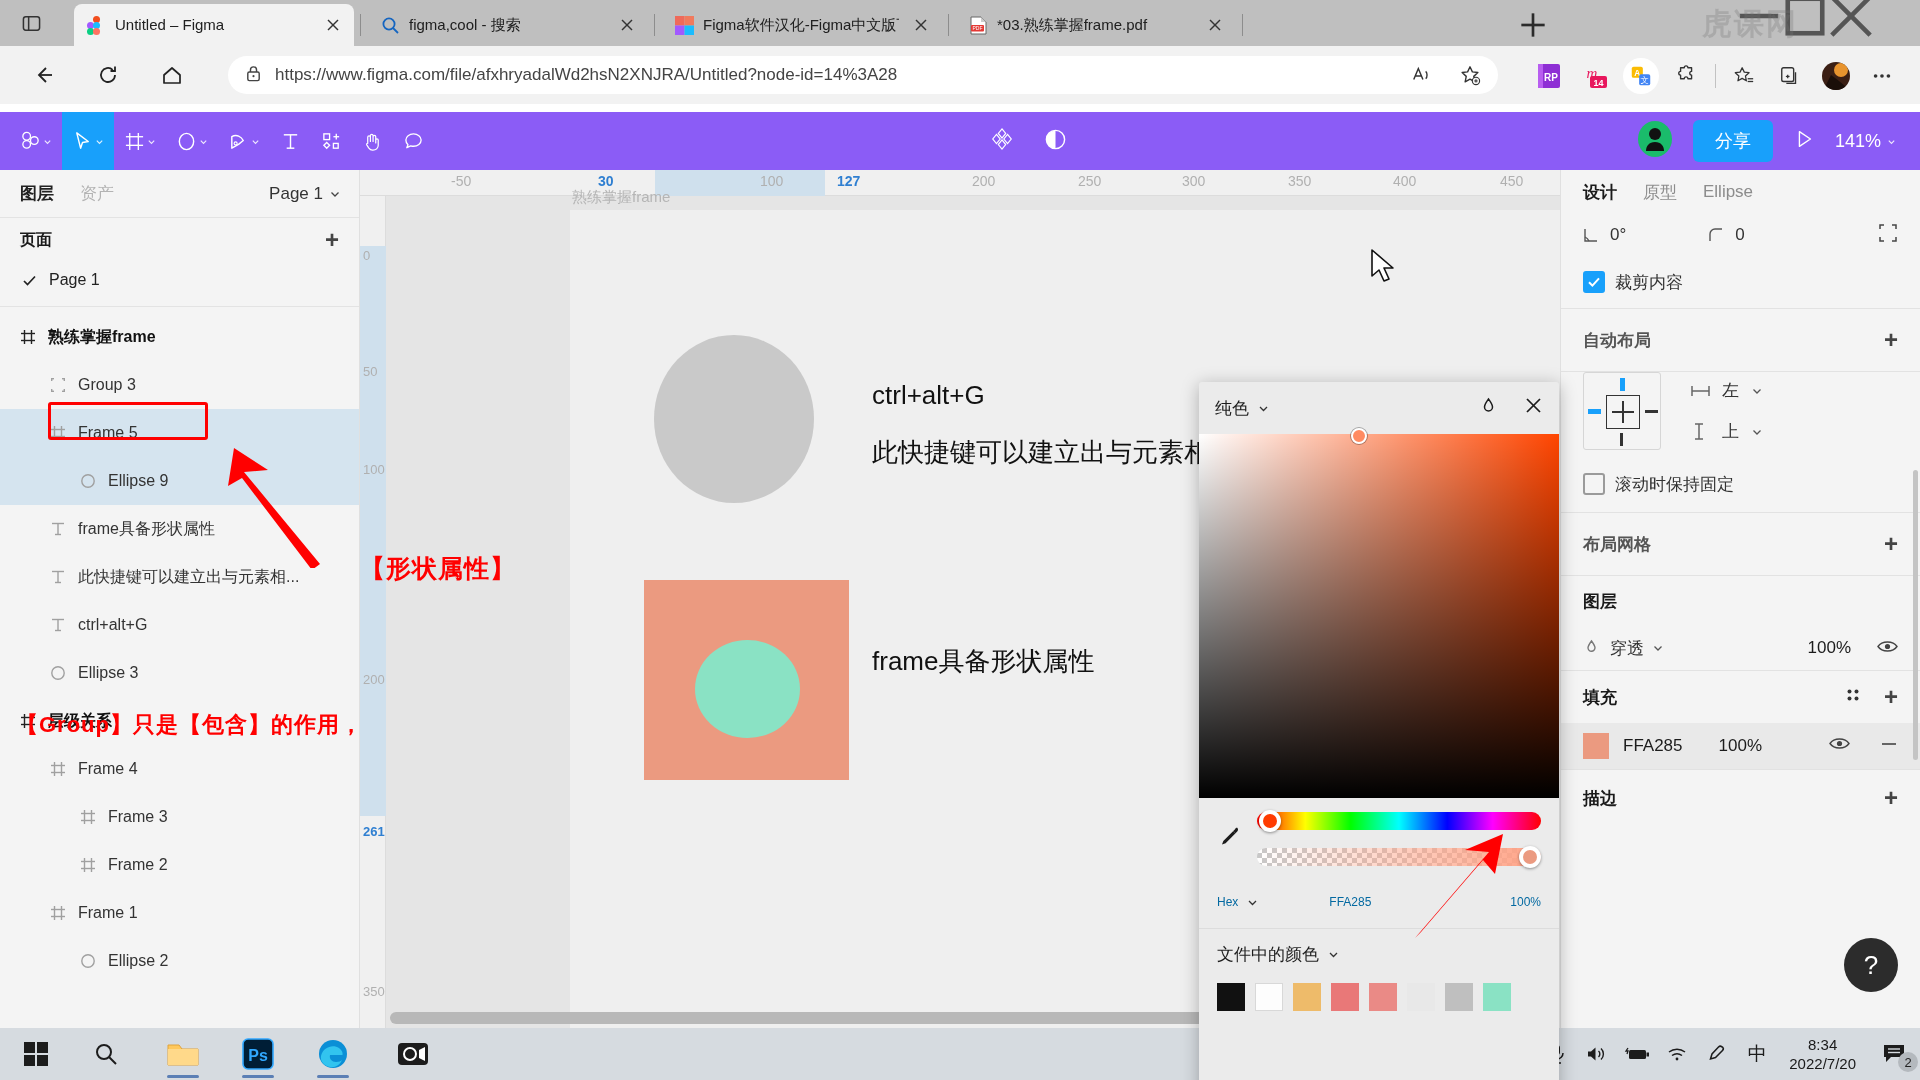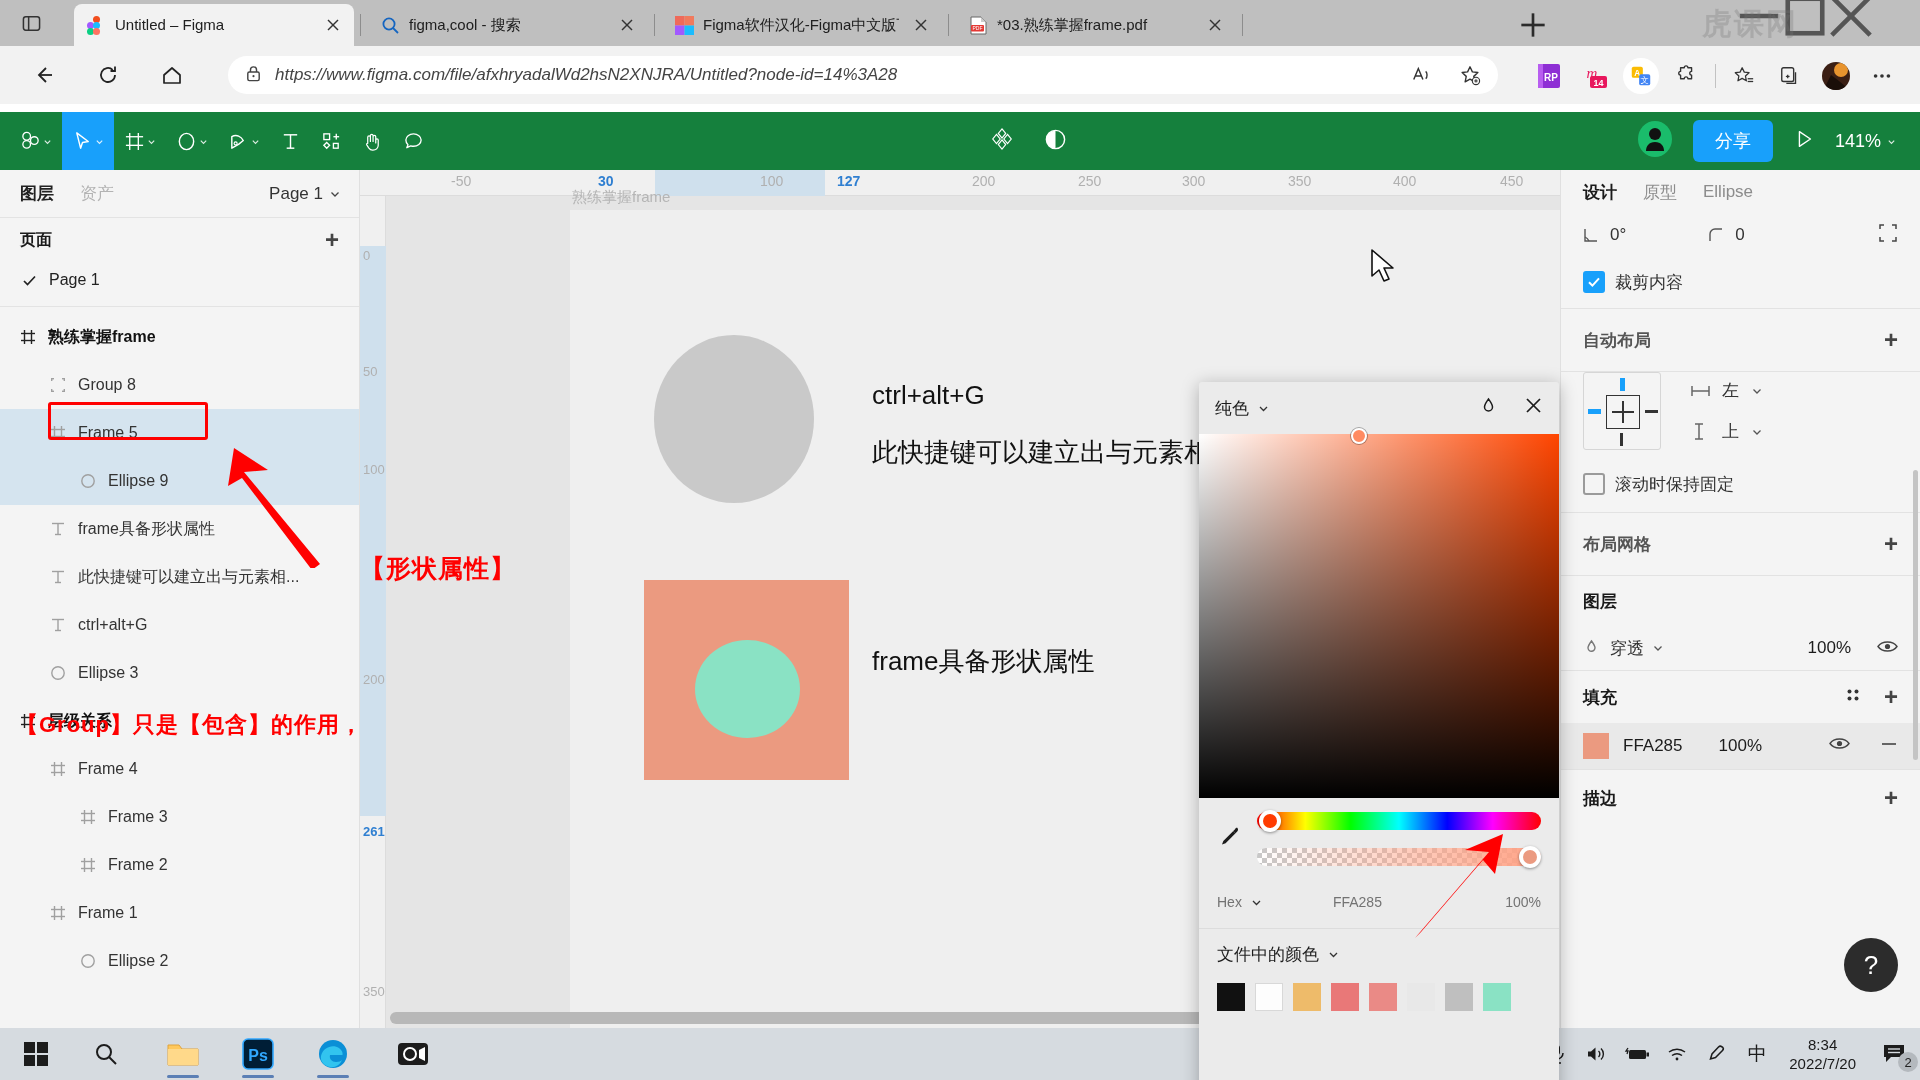--- a/index.html
+++ b/index.html
@@ -57,34 +57,34 @@
     position: absolute; left: 0; top: 46px; width: 1920px; height: 58px;
     background: #f2f2f2; display: flex; align-items: center;
   }
   .tb-btn {
     width: 40px; height: 40px; margin-left: 8px; border-radius: 5px;
     display: flex; align-items: center; justify-content: center; cursor: pointer;
   }
   .omnibox {
     position: absolute; left: 228px; top: 56px; width: 1270px; height: 38px;
     background: #ffffff; border-radius: 19px; display: flex; align-items: center;
-    padding: 0 10px 0 16px; gap: 12px; font-style: italic;
+    padding: 0 10px 0 16px; gap: 12px;
   }
   .omnibox .url {
     flex: 1 1 auto; font-size: 17px; color: #444; white-space: nowrap; overflow: hidden;
   }
   .ext-ico {
     width: 36px; height: 36px; border-radius: 5px; display:flex;
     align-items:center; justify-content:center; cursor:pointer; position: relative;
   }
 
   
   .figma-toolbar {
     position: absolute; left: 0; top: 112px; width: 1920px; height: 58px;
-    background: #15803d; display: flex; align-items: center;
+    background: #8b5cf6; display: flex; align-items: center;
   }
   .ft-item {
     height: 58px; display: flex; align-items: center; justify-content: center;
     gap: 2px; padding: 0 10px; cursor: pointer; color: #fff;
   }
   .ft-item.active { background: #18a0fb; }
   .ft-caret { width: 9px; height: 9px; opacity: .85; }
 
   .figma-body {
     position: absolute; left: 0; top: 170px; width: 1920px; height: 858px;
@@ -210,21 +210,21 @@
     background-position: 0 0, 0 0, 5px 5px;
   }
   .cp-knob {
     position: absolute; top: -2px; width: 22px; height: 22px; border-radius: 50%;
     background: #fff; box-shadow: 0 1px 3px rgba(0,0,0,.4);
     display:flex; align-items:center; justify-content:center;
   }
   .cp-knob i { display:block; width: 14px; height: 14px; border-radius: 50%; }
   .cp-hexrow {
     display: flex; align-items: center; height: 52px; padding: 0 18px; gap: 10px;
-    font-size: 14px; color: #737373; margin-top: 10px;
+    font-size: 12px; color: #0369a1; margin-top: 10px;
   }
   .cp-sep { height: 1px; background: #dcdcdc; }
   .cp-lib-head {
     display:flex; align-items:center; gap: 8px; height: 50px;
     padding: 0 18px; font-size: 17px; color: #1c1c1c; cursor: pointer;
   }
   .cp-swatches { display:flex; gap: 10px; padding: 4px 18px 0 18px; }
   .cp-sw { width: 28px; height: 28px; cursor: pointer; }
 
   
@@ -686,21 +686,21 @@
                   <rect x="1" y="1" width="1.4" height="3"></rect>
                   <rect x="12" y="1" width="3" height="1.4"></rect>
                   <rect x="13.6" y="1" width="1.4" height="3"></rect>
                   <rect x="1" y="13.6" width="3" height="1.4"></rect>
                   <rect x="1" y="12" width="1.4" height="3"></rect>
                   <rect x="12" y="13.6" width="3" height="1.4"></rect>
                   <rect x="13.6" y="12" width="1.4" height="3"></rect>
                 </g>
               </svg>
             </span>
-            <span class="lr-label">Group 8</span>
+            <span class="lr-label">Group 3</span>
           </div>
           <div class="layer-row selected" style="padding-left: 48px; padding-right: 14px;">
             <span class="lr-ico">
               <svg width="16" height="16" viewBox="0 0 16 16">
                 <line x1="4.5" y1="1" x2="4.5" y2="15" stroke="currentColor" stroke-width="1.4"></line>
                 <line x1="11.5" y1="1" x2="11.5" y2="15" stroke="currentColor" stroke-width="1.4"></line>
                 <line x1="1" y1="4.5" x2="15" y2="4.5" stroke="currentColor" stroke-width="1.4"></line>
                 <line x1="1" y1="11.5" x2="15" y2="11.5" stroke="currentColor" stroke-width="1.4"></line>
               </svg>
             </span>

